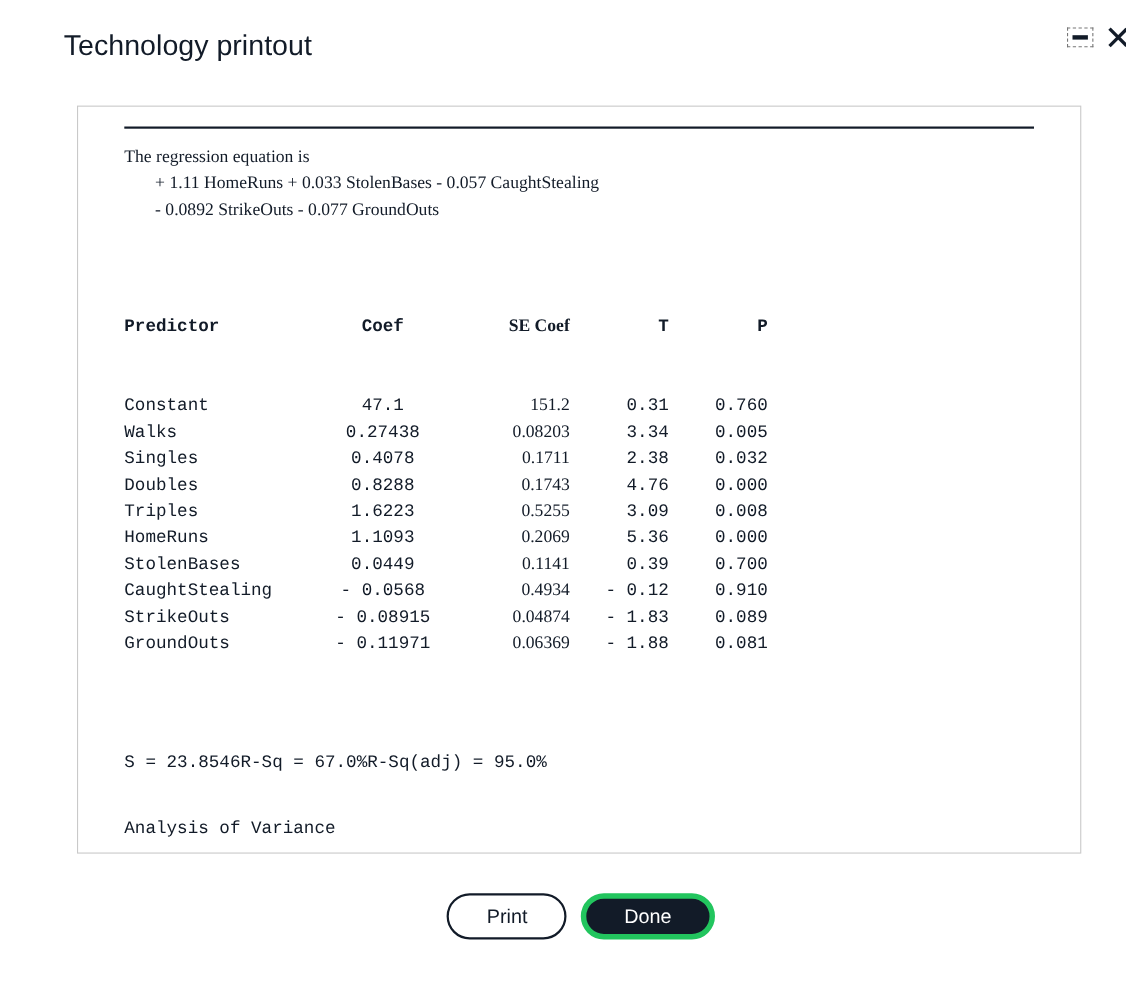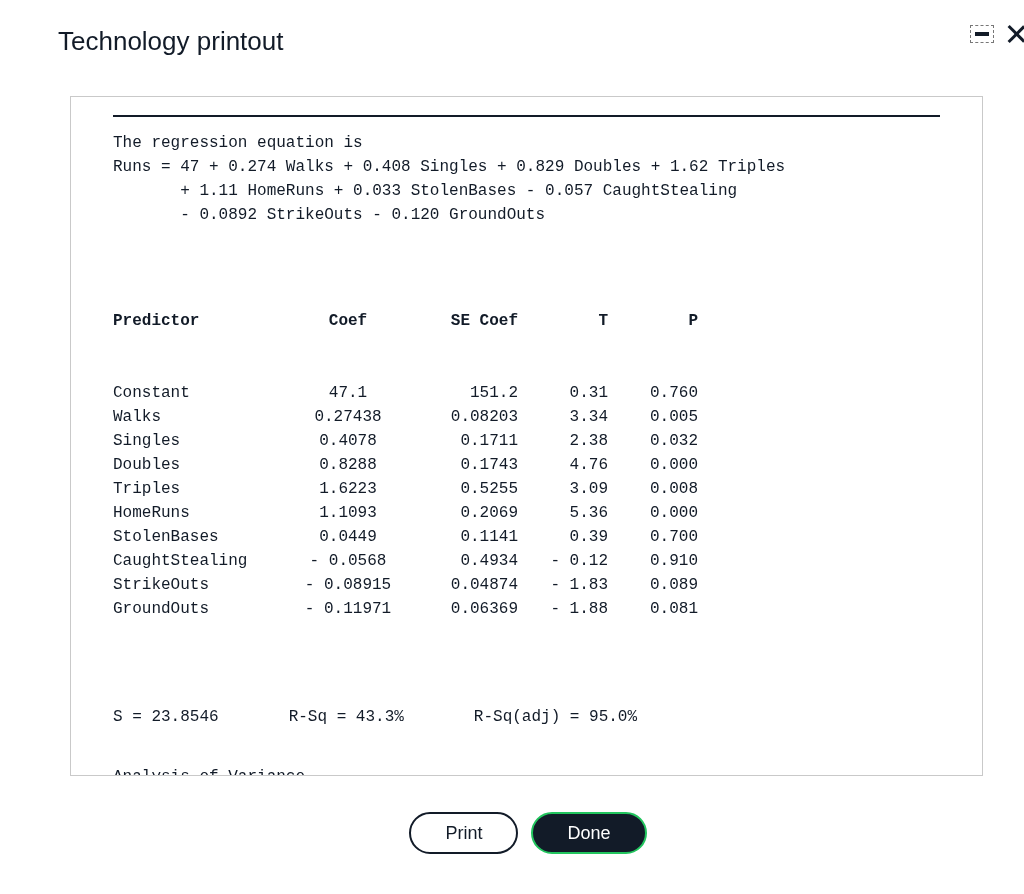--- a/index.html
+++ b/index.html
@@ -8,69 +8,69 @@
   .win-icons{position:absolute;right:14px;top:24px;display:flex;gap:12px;align-items:center;}
   .minimize-icon{width:22px;height:16px;border:1px dashed #777;display:flex;align-items:center;justify-content:center;}
   .minimize-icon .bar{width:14px;height:4px;background:#121b28;}
   .close-icon{width:20px;height:20px;position:relative;}
   .close-icon:before,.close-icon:after{content:"";position:absolute;left:9px;top:-1px;width:2.5px;height:22px;background:#121b28;}
   .close-icon:before{transform:rotate(45deg);}
   .close-icon:after{transform:rotate(-45deg);}
   .panel{position:absolute;left:54px;top:96px;width:913px;height:680px;border:1px solid #c9c9c9;box-sizing:border-box;padding:0 42px;overflow:hidden;}
   .hr{height:0;border-top:2px solid #121b28;margin-top:18px;}
   .mono{font-family:"Courier New",Courier,monospace;font-size:16px;line-height:24px;color:#121b28;white-space:pre;}
-  .eq-block{margin-top:14px;}
+  .eq-block{margin-top:14px;font-family:Liberation Serif, serif;}
   .coef-table{margin-top:34px;}
   .row{display:flex;}
   .c-pred{width:175px;}
   .c-coef{width:120px;text-align:center;}
-  .c-se  {width:110px;text-align:right;}
+  .c-se  {width:110px;text-align:right;font-family:Liberation Serif, serif;}
   .c-t   {width:90px;text-align:right;}
   .c-p   {width:90px;text-align:right;}
   .bold{font-weight:bold;}
-  .sum-row{margin-top:36px;display:flex;gap:70px;align-items:flex-end;}
+  .sum-row{margin-top:36px;display:flex;align-items:flex-end;}
   .anova-title{margin-top:36px;}
   .buttons{position:absolute;left:0;right:0;top:812px;display:flex;justify-content:center;gap:13px;align-items:center;}
   .btn{height:42px;border-radius:22px;font-size:18px;display:flex;align-items:center;justify-content:center;padding:0 34px;cursor:pointer;box-sizing:border-box;}
   .btn-print{background:#fff;border:2px solid #121b28;color:#121b28;}
-  .btn-done{background:#121b28;border:2px solid #22c55e;color:#fff;}
+  .btn-done{background:#121b28;border:5px solid #22c55e;color:#fff;}
 </style>
 </head>
 <body>
 
 <div class="modal">
 
   <div class="title">Technology printout</div>
 
   <div class="win-icons">
     <div class="minimize-icon">
         <div class="bar"></div>
       </div>
     <div class="close-icon"></div>
   </div>
 
   <div class="panel">
     <div class="hr"></div>
 
-    <div class="mono eq-block" id="eq-block"><div>The regression equation is</div><div>Runs = 47 + 0.274 Walks + 0.408 Singles + 0.829 Doubles + 1.62 Triples</div><div>       + 1.11 HomeRuns + 0.033 StolenBases - 0.057 CaughtStealing</div><div>       - 0.0892 StrikeOuts - 0.120 GroundOuts</div></div>
+    <div class="mono eq-block" id="eq-block"><div>The regression equation is</div><div>       + 1.11 HomeRuns + 0.033 StolenBases - 0.057 CaughtStealing</div><div>       - 0.0892 StrikeOuts - 0.077 GroundOuts</div></div>
 
     <div class="mono coef-table">
       <div class="row bold">
         <span class="c-pred">Predictor</span>
         <span class="c-coef">Coef</span>
         <span class="c-se">SE Coef</span>
         <span class="c-t">T</span>
         <span class="c-p">P</span>
       </div>
       <div id="coef-body"><div class="row"><span class="c-pred">Constant</span><span class="c-coef">47.1</span><span class="c-se">151.2</span><span class="c-t">0.31</span><span class="c-p">0.760</span></div><div class="row"><span class="c-pred">Walks</span><span class="c-coef">0.27438</span><span class="c-se">0.08203</span><span class="c-t">3.34</span><span class="c-p">0.005</span></div><div class="row"><span class="c-pred">Singles</span><span class="c-coef">0.4078</span><span class="c-se">0.1711</span><span class="c-t">2.38</span><span class="c-p">0.032</span></div><div class="row"><span class="c-pred">Doubles</span><span class="c-coef">0.8288</span><span class="c-se">0.1743</span><span class="c-t">4.76</span><span class="c-p">0.000</span></div><div class="row"><span class="c-pred">Triples</span><span class="c-coef">1.6223</span><span class="c-se">0.5255</span><span class="c-t">3.09</span><span class="c-p">0.008</span></div><div class="row"><span class="c-pred">HomeRuns</span><span class="c-coef">1.1093</span><span class="c-se">0.2069</span><span class="c-t">5.36</span><span class="c-p">0.000</span></div><div class="row"><span class="c-pred">StolenBases</span><span class="c-coef">0.0449</span><span class="c-se">0.1141</span><span class="c-t">0.39</span><span class="c-p">0.700</span></div><div class="row"><span class="c-pred">CaughtStealing</span><span class="c-coef">- 0.0568</span><span class="c-se">0.4934</span><span class="c-t">- 0.12</span><span class="c-p">0.910</span></div><div class="row"><span class="c-pred">StrikeOuts</span><span class="c-coef">- 0.08915</span><span class="c-se">0.04874</span><span class="c-t">- 1.83</span><span class="c-p">0.089</span></div><div class="row"><span class="c-pred">GroundOuts</span><span class="c-coef">- 0.11971</span><span class="c-se">0.06369</span><span class="c-t">- 1.88</span><span class="c-p">0.081</span></div></div>
     </div>
 
     <div class="mono sum-row">
       <span>S = 23.8546</span>
-      <span>R-Sq = 43.3%</span>
+      <span>R-Sq = 67.0%</span>
       <span>R-Sq(adj) = 95.0%</span>
     </div>
 
     <div class="mono anova-title">Analysis of Variance</div>
 
   </div>
 
   <div class="buttons">
     <div class="btn btn-print">Print</div>
     <div class="btn btn-done">Done</div>

